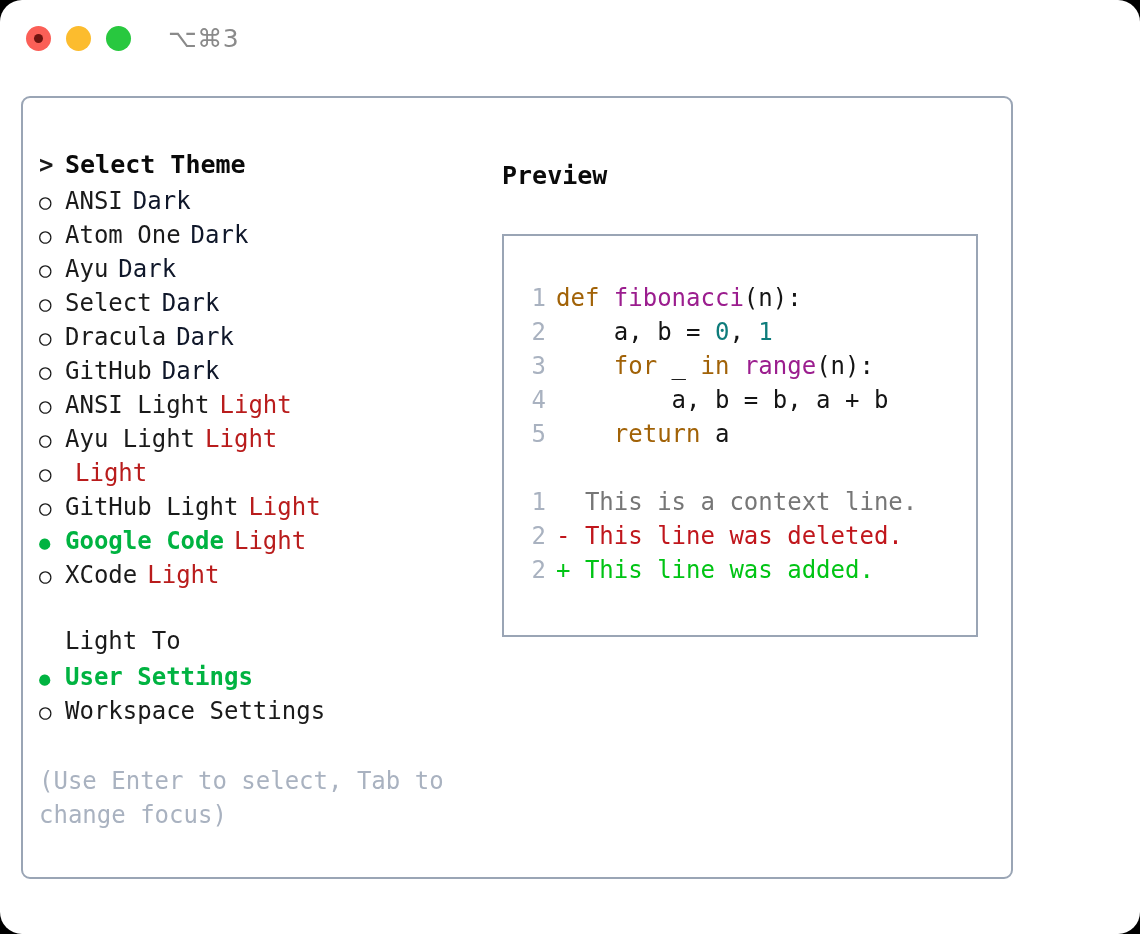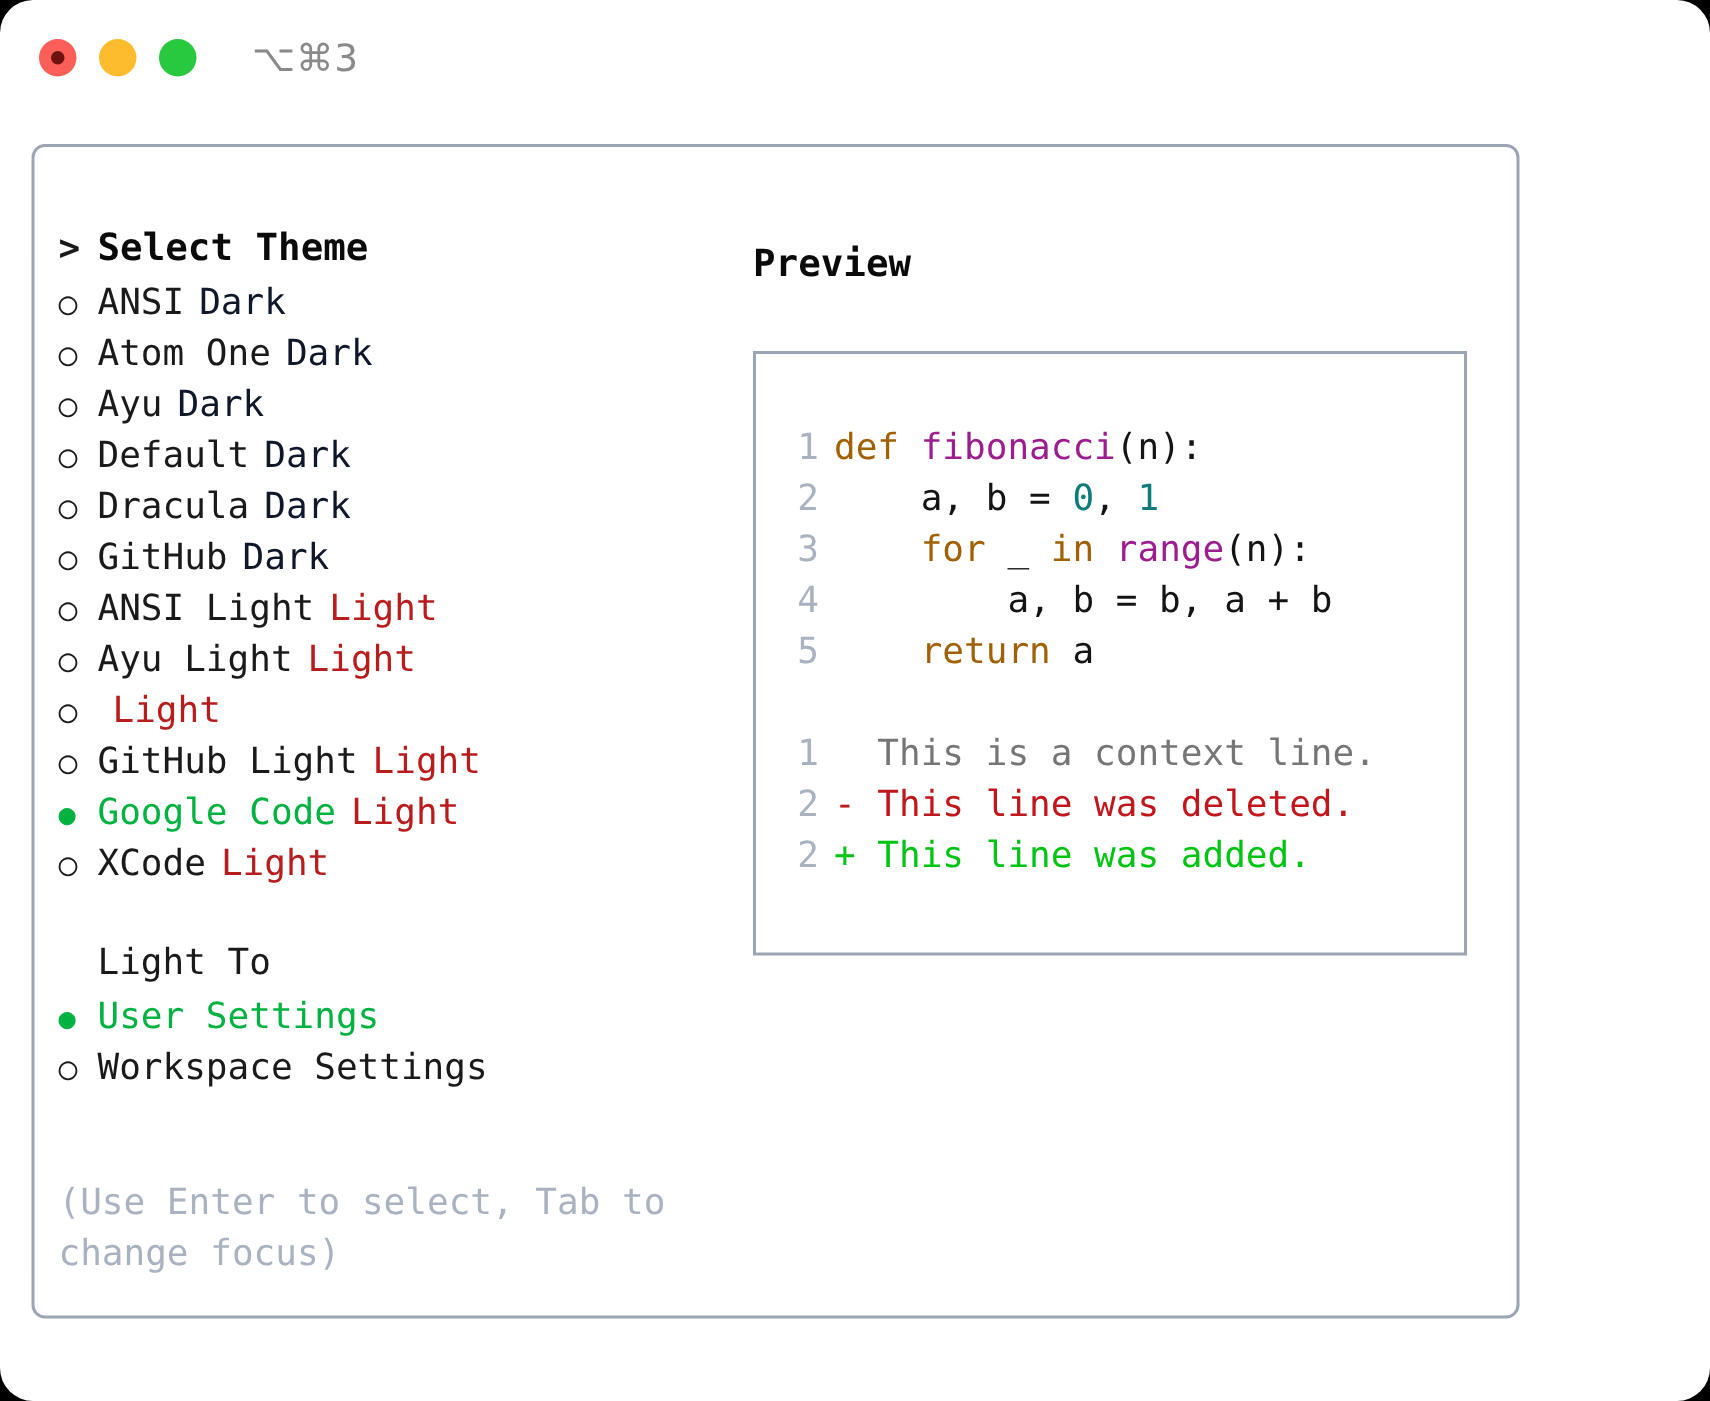--- a/index.html
+++ b/index.html
@@ -111,33 +111,33 @@
   .hdr-row .marker { font-weight: bold; font-size: 24px; }
 
   .plain-hdr {
     height: 38px;
     line-height: 38px;
     font-size: 24px;
     color: #1A1A1A;
   }
 
   .item-label      { color: #1A1A1A; }
-  .item-label.sel  { color: #00B341; }
+  .item-label.sel  { color: #00B341; font-weight: bold; }
   .badge {
     color: #0f172a;
     padding-left: 10px;
   }
   .badge.light { color: #b91c1c; }
 
   #spacer-1 { height: 30px; }
 
   #hint {
     position: absolute;
     left: 16px;
-    top: 686px;
+    top: 666px;
     width: 420px;
     font-size: 24px;
     line-height: 34px;
     color: #A9B2C0;
   }
 
   
   #right-col {
     position: absolute;
     left: 479px;
@@ -205,21 +205,21 @@
     <div id="left-col">
 
       <div class="row hdr-row">
         <span class="marker">&gt;</span><span>Select Theme</span>
       </div>
 
       <div id="theme-list">
           <div class="row"><span class="marker">○</span><span class="item-label">ANSI</span><span class="badge">Dark</span></div>
           <div class="row"><span class="marker">○</span><span class="item-label">Atom One</span><span class="badge">Dark</span></div>
           <div class="row"><span class="marker">○</span><span class="item-label">Ayu</span><span class="badge">Dark</span></div>
-          <div class="row"><span class="marker">○</span><span class="item-label">Default</span><span class="badge">Dark</span></div>
+          <div class="row"><span class="marker">○</span><span class="item-label">Select</span><span class="badge">Dark</span></div>
           <div class="row"><span class="marker">○</span><span class="item-label">Dracula</span><span class="badge">Dark</span></div>
           <div class="row"><span class="marker">○</span><span class="item-label">GitHub</span><span class="badge">Dark</span></div>
           <div class="row"><span class="marker">○</span><span class="item-label">ANSI Light</span><span class="badge light">Light</span></div>
           <div class="row"><span class="marker">○</span><span class="item-label">Ayu Light</span><span class="badge light">Light</span></div>
           <div class="row"><span class="marker">○</span><span class="badge light">Light</span></div>
           <div class="row"><span class="marker">○</span><span class="item-label">GitHub Light</span><span class="badge light">Light</span></div>
           <div class="row"><span class="marker sel">●</span><span class="item-label sel">Google Code</span><span class="badge light">Light</span></div>
           <div class="row"><span class="marker">○</span><span class="item-label">XCode</span><span class="badge light">Light</span></div>
         </div>
 

